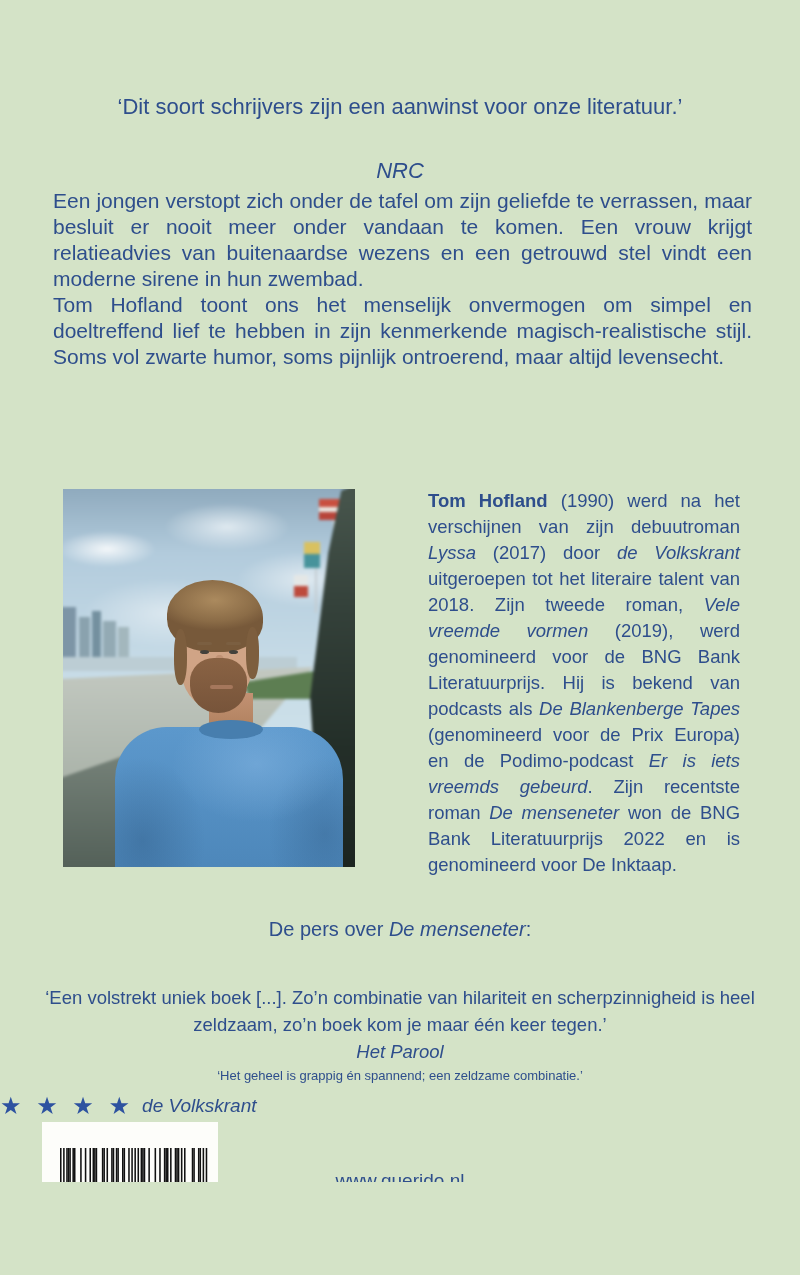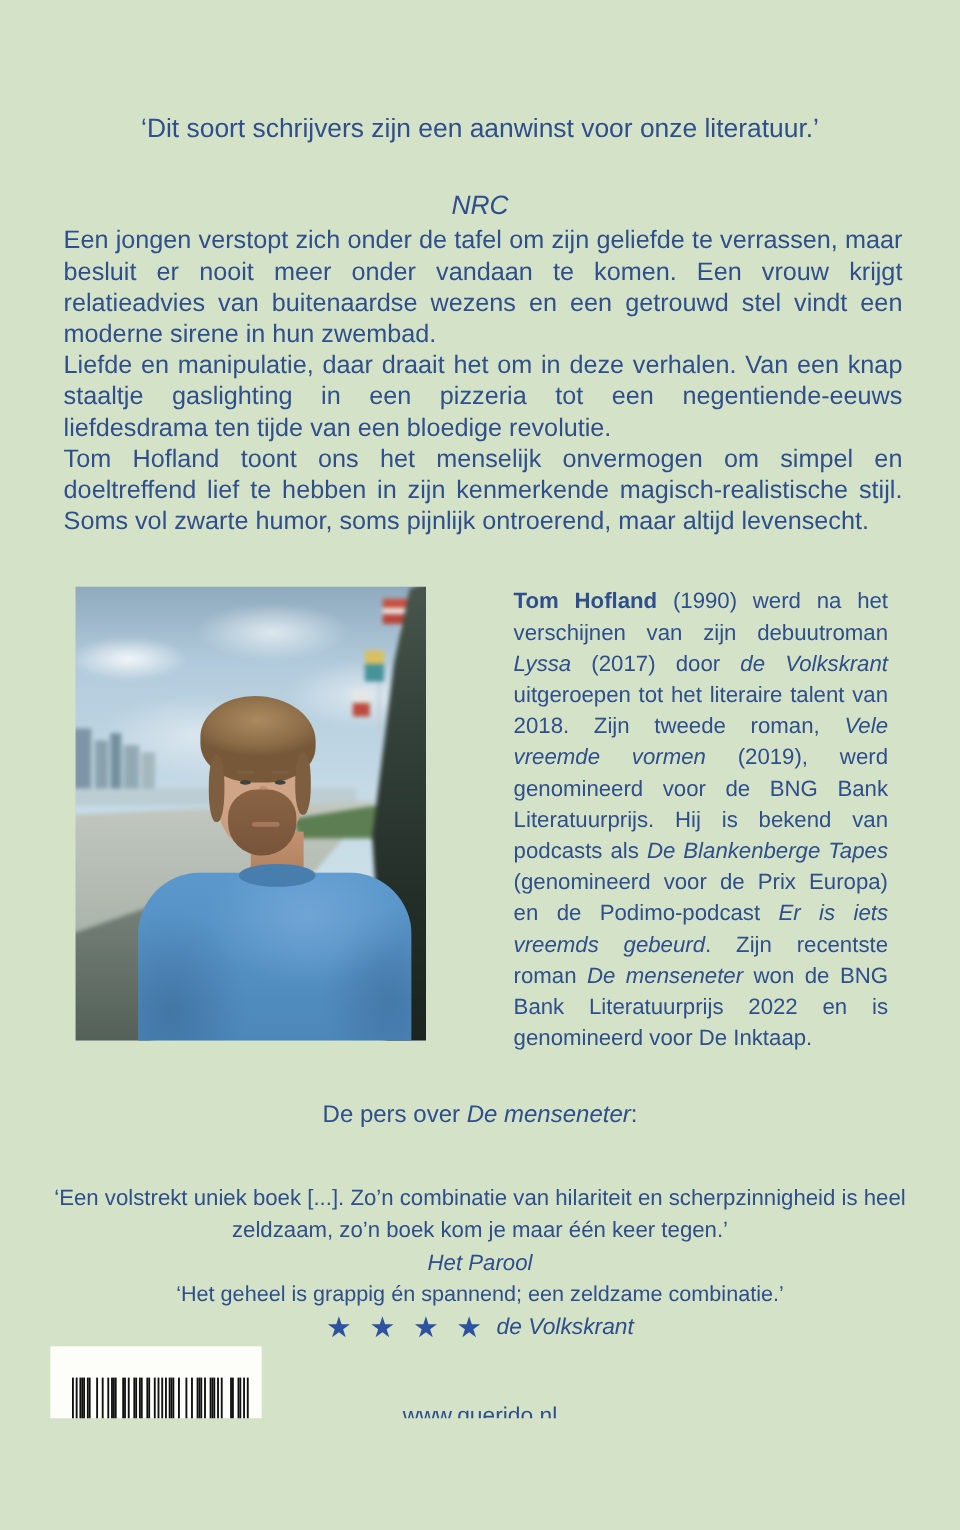--- a/index.html
+++ b/index.html
@@ -75,43 +75,42 @@
   .bio{position:absolute;left:428px;top:488px;width:312px;
     font-size:18.5px;line-height:26px;text-align:justify;}
   .bio .b{font-weight:bold;}
   .bio .i{font-style:italic;margin-top:44px;}
   
   .press-header{position:absolute;top:918px;left:0;width:800px;text-align:center;font-size:20px;}
   .press-header .i{font-style:italic;}
   .quote-1{position:absolute;top:984px;left:45px;width:710px;text-align:center;
     font-size:18.5px;line-height:27px;}
   .q-src{font-style:italic;}
-  .quote-2{position:absolute;top:1068px;left:45px;width:710px;text-align:center;font-size:18px;}
-  .stars-line{position:absolute;top:1092px;left:0;width:800px;text-align:center;font-size:19px;}
+  .quote-2{position:absolute;top:1068px;left:45px;width:710px;text-align:center;font-size:13px;}
+  .stars-line{position:absolute;top:1092px;left:0;width:800px;text-align:left;font-size:19px;}
   .stars{color:#2d52a0;font-size:24px;letter-spacing:4px;vertical-align:-2px;}
   .stars-src{font-style:italic;margin-left:8px;}
   
   .website{position:absolute;top:1170px;left:0;width:800px;text-align:center;font-size:19px;}
   .barcode-box{position:absolute;left:42px;top:1122px;width:176px;height:131px;background:#fdfdfa;
     display:flex;align-items:flex-end;justify-content:center;}
   .barcode-box svg{display:block;margin-bottom:3px;}
 </style>
 </head>
 <body>
 
 <div class="cover">
 
   <div class="top-quote">
     <div>‘Dit soort schrijvers zijn een aanwinst voor onze literatuur.’</div>
     <div class="src">NRC</div>
   </div>
 
   <div class="blurb">
     <p>Een jongen verstopt zich onder de tafel om zijn geliefde te verrassen, maar besluit er nooit meer onder vandaan te komen. Een vrouw krijgt relatieadvies van buitenaardse wezens en een getrouwd stel vindt een moderne sirene in hun zwembad.</p>
-    <p>Liefde en manipulatie, daar draait het om in deze verhalen. Van een knap staaltje gaslighting in een pizzeria tot een negentiende-eeuws liefdesdrama ten tijde van een bloedige revolutie.</p>
     <p>Tom Hofland toont ons het menselijk onvermogen om simpel en doeltreffend lief te hebben in zijn kenmerkende magisch-realistische stijl. Soms vol zwarte humor, soms pijnlijk ontroerend, maar altijd levensecht.</p>
   </div>
 
   <div class="photo">
     <div class="ph-bg">
       <div class="ph-sky"></div>
       <div class="ph-b1"></div>
       <div class="ph-b2"></div>
       <div class="ph-b3"></div>
       <div class="ph-b4"></div>

